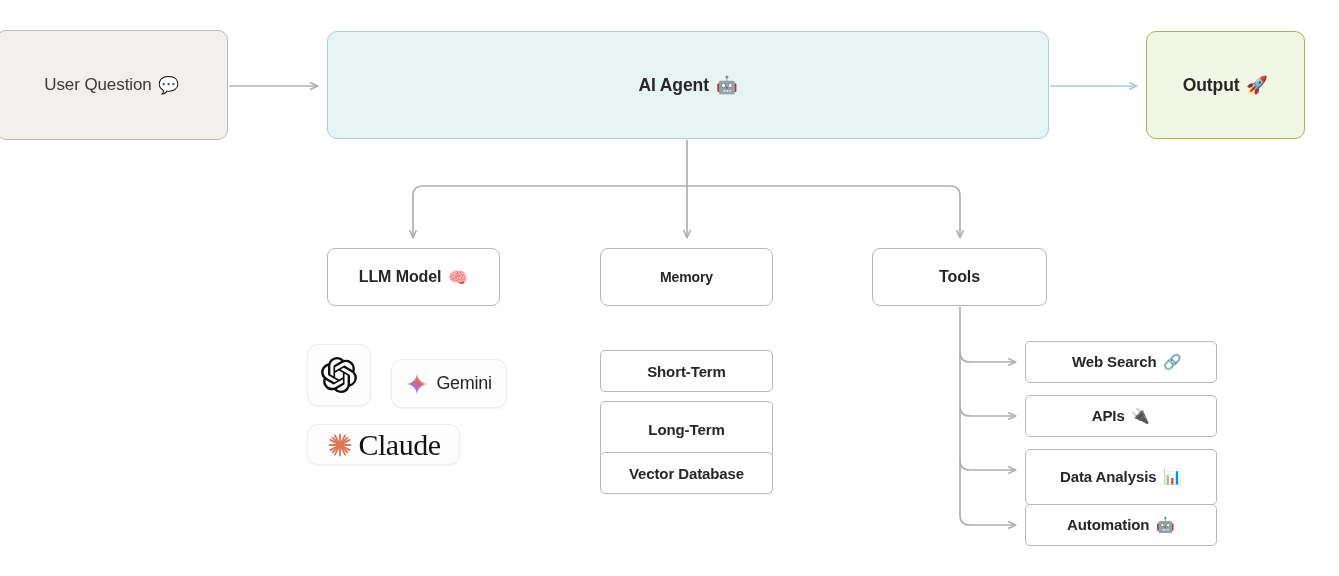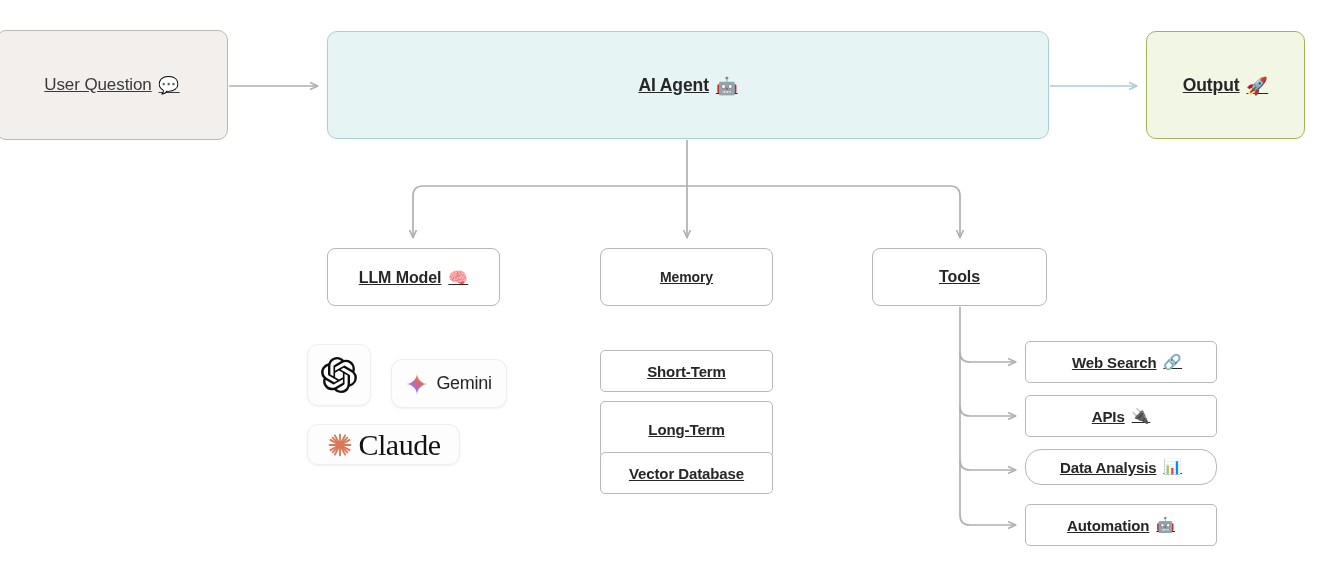--- a/index.html
+++ b/index.html
@@ -35,21 +35,21 @@
     align-items: center;
     justify-content: center;
     text-align: center;
     border-radius: 8px;
     background: #ffffff;
     border: 1.6px solid #b8b8b8;
     font-weight: bold;
     letter-spacing: -0.1px;
     color: #262626;
   }
-  .node .lbl { display: inline-flex; align-items: flex-end; gap: 7px; white-space: nowrap; text-decoration: underline; }
+  .node .lbl { display: inline-flex; align-items: flex-start; gap: 7px; white-space: nowrap; }
   .emoji { font-family: "DejaVu Sans", sans-serif; font-weight: normal; }
 
   
   #node-user-question {
     left: -4px; top: 30px; width: 232px; height: 110px;
     background: #f2efec;
     border: 1.6px solid #bdb8b2;
     font-size: 17px;
     font-weight: normal;
     color: #3a3a3a;
@@ -76,21 +76,21 @@
   #node-tools     { left: 872px; top: 248px; width: 175px; height: 58px; font-size: 16px; }
 
   
   #node-short-term      { left: 600px; top: 350px; width: 173px; height: 42px; font-size: 15px; border-radius: 5px; }
   #node-long-term       { left: 600px; top: 401px; width: 173px; height: 57px; font-size: 15px; border-radius: 5px; }
   #node-vector-database { left: 600px; top: 452px; width: 173px; height: 42px; font-size: 15px; border-radius: 5px; }
 
   
   #node-web-search    { left: 1025px; top: 341px; width: 192px; height: 42px; font-size: 15px; border-radius: 5px; padding-left: 12px; }
   #node-apis          { left: 1025px; top: 395px; width: 192px; height: 42px; font-size: 15px; border-radius: 5px; }
-  #node-data-analysis { left: 1025px; top: 449px; width: 192px; height: 36px; font-size: 15px; border-radius: 16px; }
+  #node-data-analysis { left: 1025px; top: 449px; width: 192px; height: 56px; font-size: 15px; border-radius: 5px; }
   #node-automation    { left: 1025px; top: 504px; width: 192px; height: 42px; font-size: 15px; border-radius: 5px; }
 
   
   .logo-card {
     position: absolute;
     box-sizing: border-box;
     background: #fdfdfd;
     border: 1px solid #eeeeee;
     border-radius: 11px;
     display: flex;

